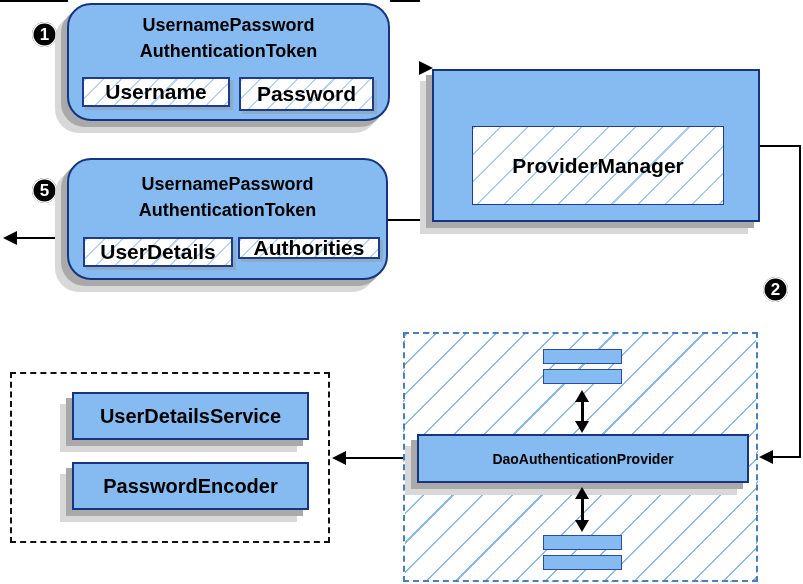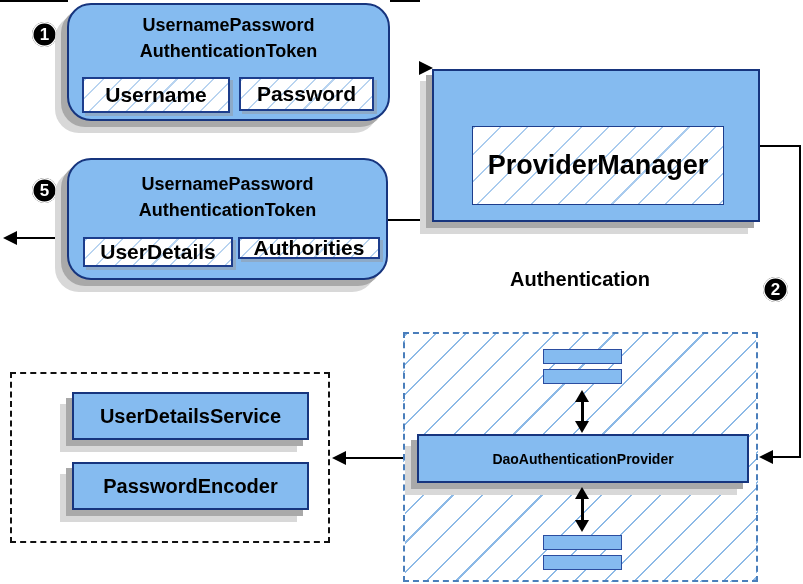--- a/index.html
+++ b/index.html
@@ -90,49 +90,48 @@
   <div class="badge" style="left:763px;top:277px;">2</div>
   <div class="badge" style="left:31px;top:405px;">3</div>
   <div class="badge" style="left:31px;top:475px;">4</div>
   <div class="badge" style="left:32px;top:178px;">5</div>
 
   <div class="node rounded" style="left:67px;top:3px;width:323px;height:118px;">
     <div class="node-title" style="margin-top:7px;">
       <div>UsernamePassword</div>
       <div>AuthenticationToken</div>
     </div>
-    <div class="field hatch-sm" style="left:13px;top:72px;width:148px;height:36px;">
+    <div class="field hatch-sm" style="left:13px;top:72px;width:148px;height:30px;">
       <span>Username</span>
     </div>
     <div class="field hatch-sm" style="left:170px;top:72px;width:135px;height:34px;">
       <span>Password</span>
     </div>
   </div>
 
   <div class="node" style="left:432px;top:69px;width:328px;height:153px;">
     <div class="field hatch-md" style="left:38px;top:55px;width:252px;height:79px;box-shadow:none;border-width:1.5px;">
-      <span style="font-size:27px;">ProviderManager</span>
+      <span style="font-size:21px;">ProviderManager</span>
     </div>
   </div>
 
   <div class="node rounded" style="left:67px;top:158px;width:321px;height:122px;">
     <div class="node-title" style="margin-top:11px;">
       <div>UsernamePassword</div>
       <div>AuthenticationToken</div>
     </div>
     <div class="field hatch-sm" style="left:14px;top:77px;width:150px;height:30px;">
       <span>UserDetails</span>
     </div>
     <div class="field hatch-sm" style="left:169px;top:77px;width:142px;height:22px;">
       <span>Authorities</span>
     </div>
   </div>
 
   <div class="group-heading" style="left:445px;top:267px;width:270px;">
-    <div>Authentication</div>
   </div>
 
   <div class="providers-group hatch-lg" style="left:403px;top:332px;width:355px;height:250px;"></div>
 
   <div class="bar" style="left:543px;top:349px;width:79px;height:15px;"></div>
   <div class="bar" style="left:543px;top:369px;width:79px;height:15px;"></div>
 
   <div class="varrow" style="left:574px;top:390px;height:43px;">
     <div class="head-up"></div>
     <div class="shaft"></div>

